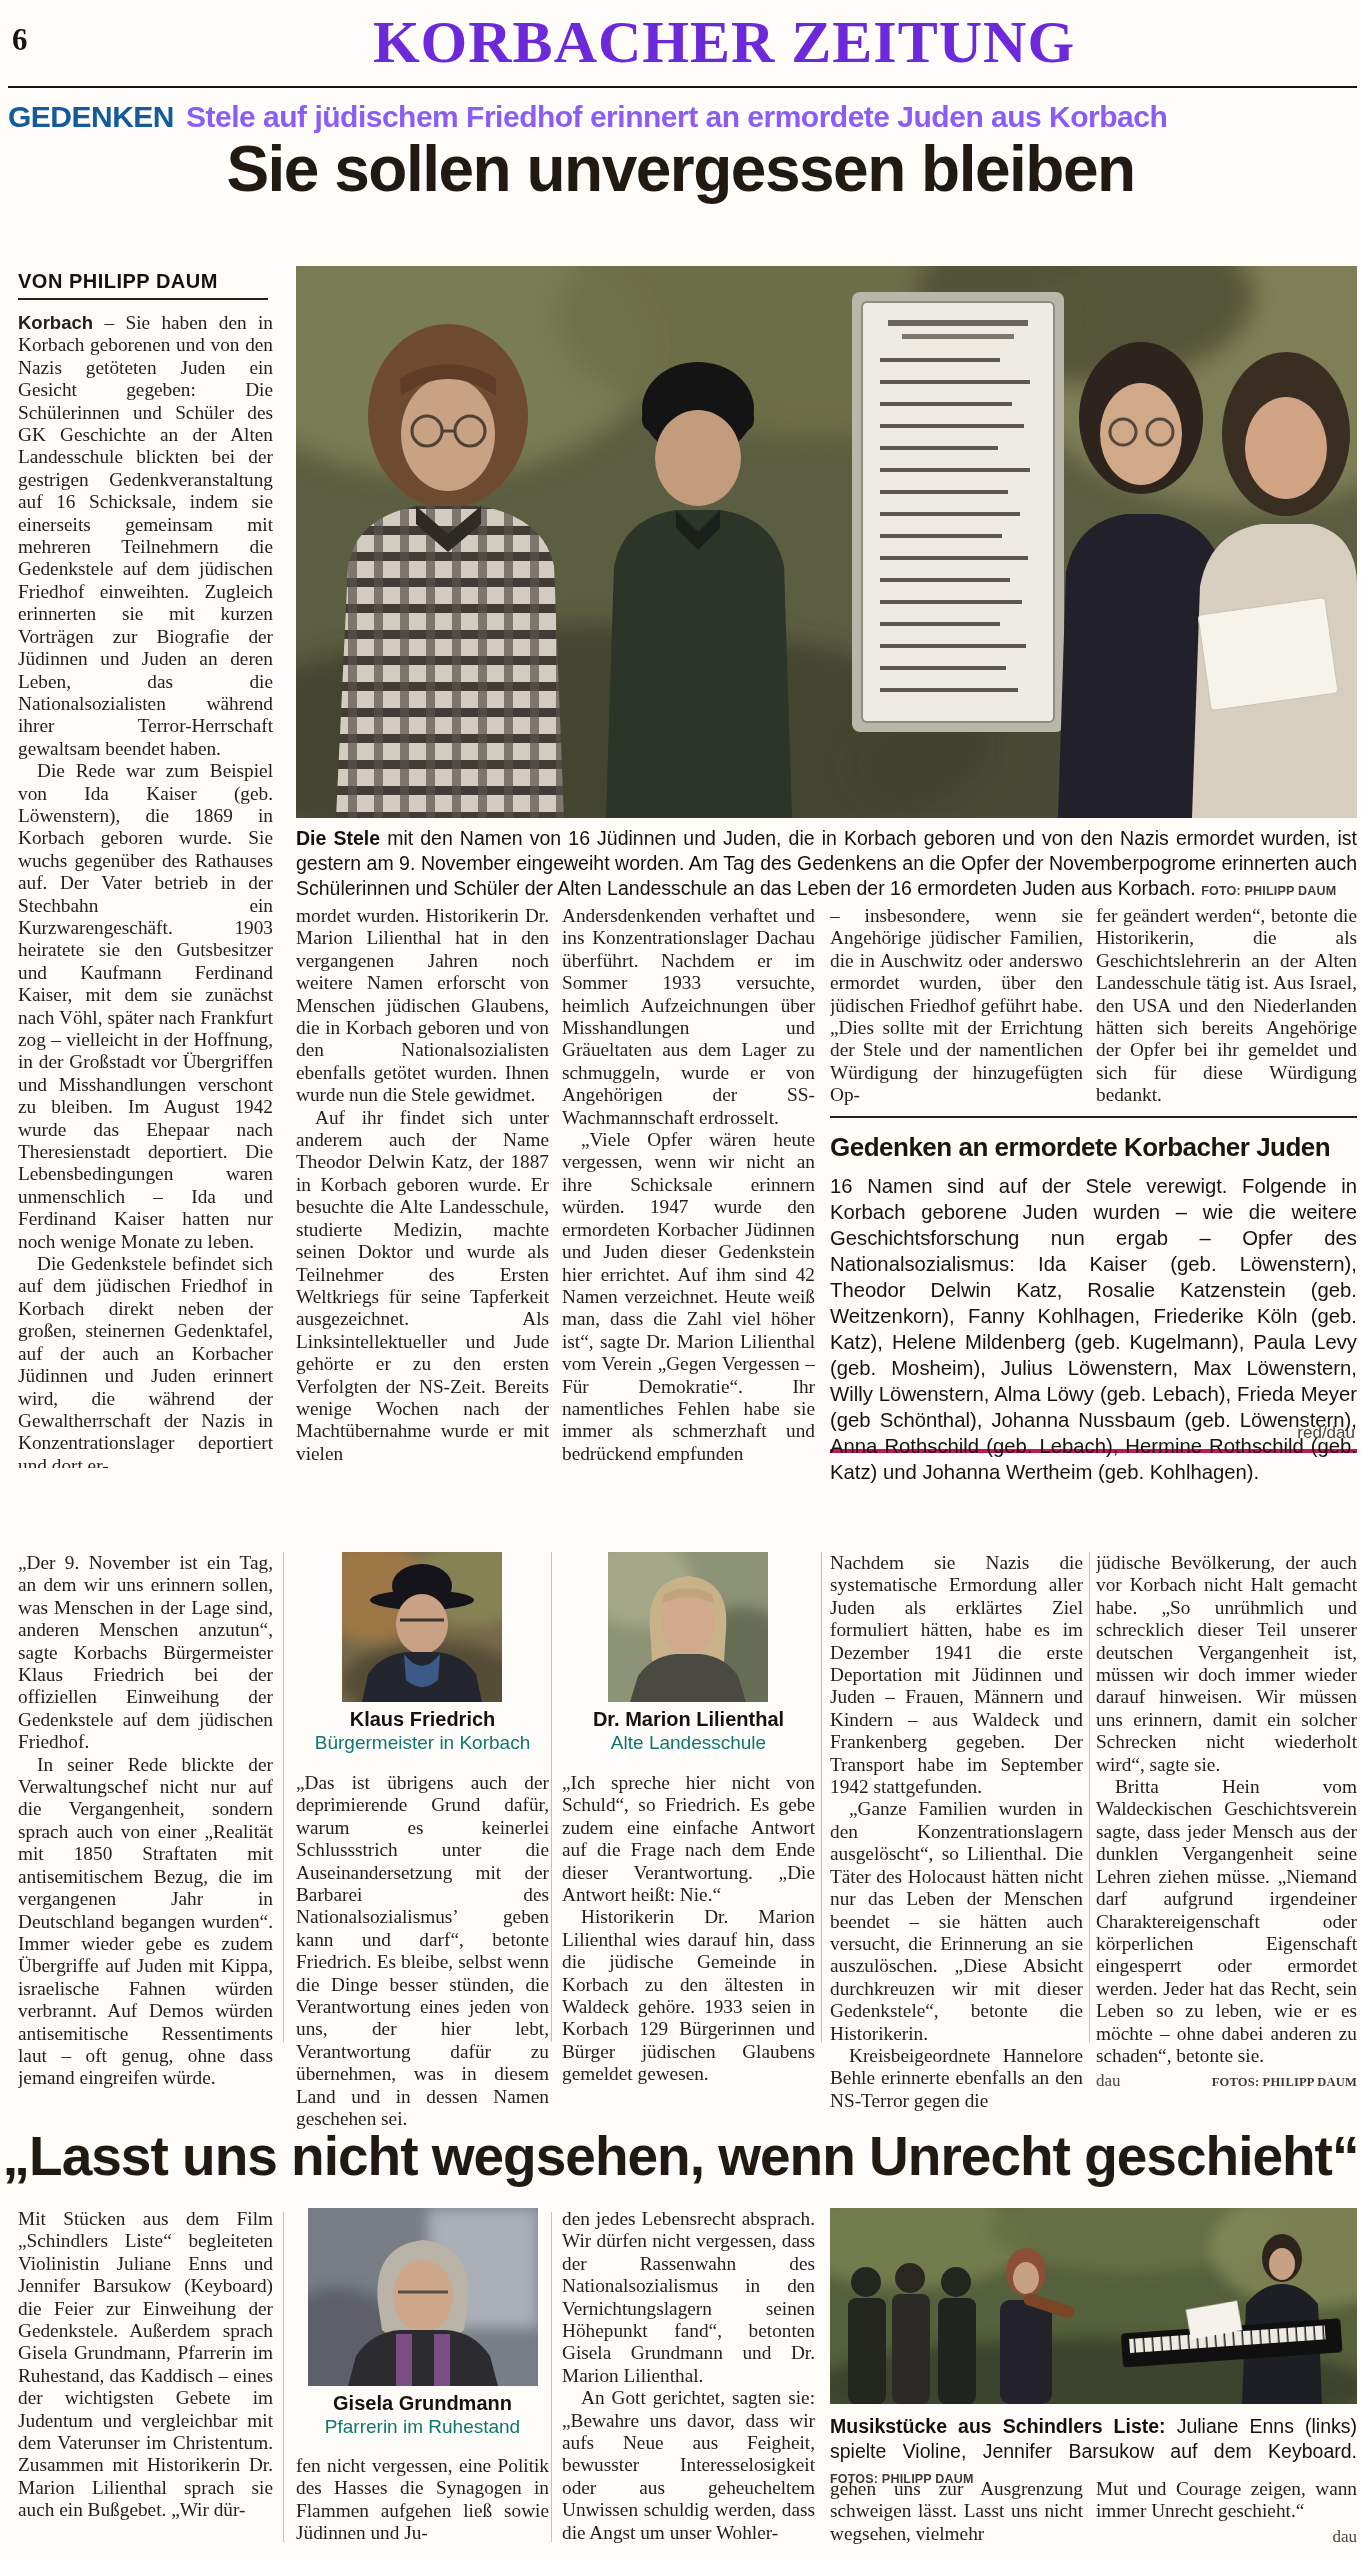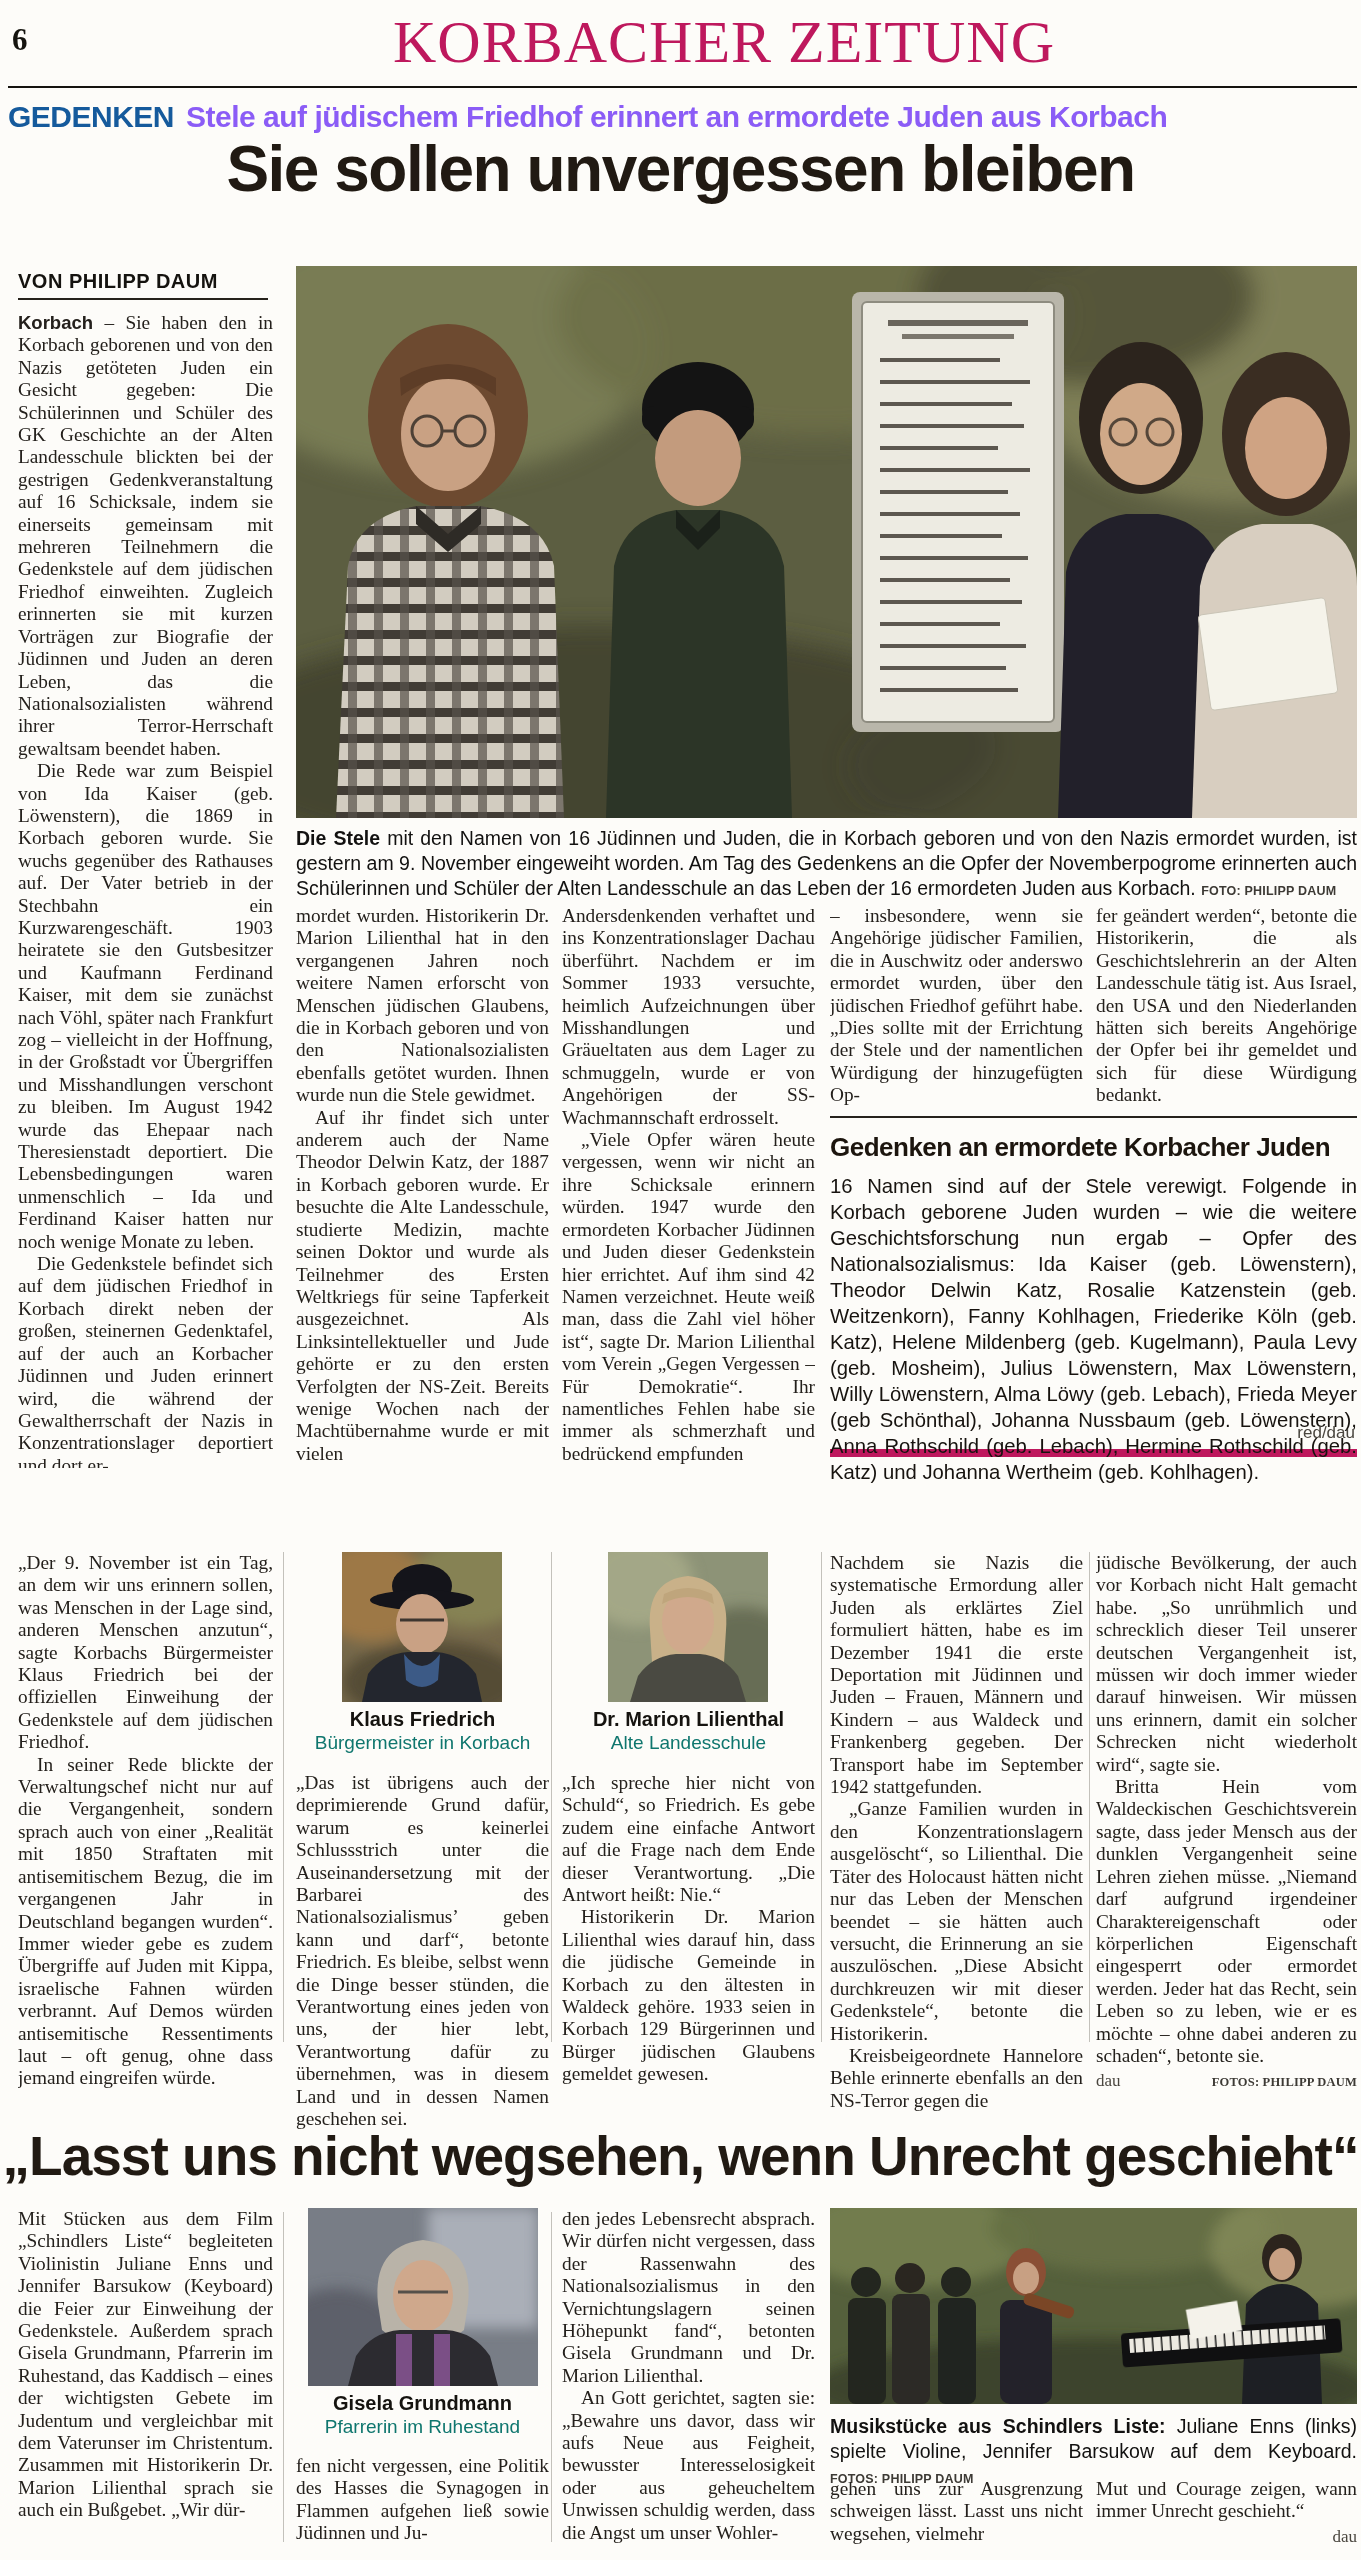--- a/index.html
+++ b/index.html
@@ -2,22 +2,22 @@
 <html lang="de"><head>
 <meta charset="utf-8">
 <style>
   html,body{margin:0;padding:0;background:#d9d9d6;}
   #paper{position:relative;width:1361px;height:2560px;background:#fdfcf9;overflow:hidden;
          font-family:"Liberation Sans",sans-serif;color:#1c1a17;}
   .abs{position:absolute;}
 
   
   .page-number{font-family:"Liberation Serif",serif;font-weight:700;font-size:31px;color:#15140f;}
-  .masthead{font-family:"Liberation Serif",serif;font-weight:400;font-size:60px;letter-spacing:1px;
-            color:#be185d;white-space:nowrap;text-align:center;}
+  .masthead{font-family:"Liberation Serif",serif;font-weight:700;font-size:60px;letter-spacing:1px;
+            color:#6d28d9;white-space:nowrap;text-align:center;}
   .head-rule{height:2px;background:#15130f;}
   .kicker-tag{font-weight:700;font-size:30px;color:#155a9c;letter-spacing:-0.5px;}
   .kicker-text{font-weight:700;font-size:30px;color:#8b5cf6;letter-spacing:-0.5px;margin-left:12px;}
   .headline-1{font-weight:700;font-size:64px;letter-spacing:-1.5px;color:#211a13;text-align:center;white-space:nowrap;}
   .headline-2{font-weight:700;font-size:46px;letter-spacing:-1px;color:#211a13;text-align:center;white-space:nowrap;}
   .headline-3{font-weight:700;font-size:55px;letter-spacing:-1px;color:#211a13;text-align:center;white-space:nowrap;}
 
   .byline{font-weight:700;font-size:20px;letter-spacing:.5px;color:#15130f;}
   .byline-rule{height:2px;background:#26221c;}
 
@@ -160,21 +160,21 @@
     <p>Andersdenkenden verhaftet und ins Konzentrationslager Dachau überführt. Nachdem er im Sommer 1933 versuchte, heimlich Aufzeichnungen über Misshandlungen und Gräueltaten aus dem Lager zu schmuggeln, wurde er von Angehörigen der SS-Wachmannschaft erdrosselt.</p>
     <p>„Viele Opfer wären heute vergessen, wenn wir nicht an ihre Schicksale erinnern würden. 1947 wurde den ermordeten Korbacher Jüdinnen und Juden dieser Gedenkstein hier errichtet. Auf ihm sind 42 Namen verzeichnet. Heute weiß man, dass die Zahl viel höher ist“, sagte Dr. Marion Lilienthal vom Verein „Gegen Vergessen – Für Demokratie“. Ihr namentliches Fehlen habe sie immer als schmerzhaft und bedrückend empfunden</p>
   </div>
   <div class="abs bodytext" style="left:830px;top:905px;width:253px;height:200px;">
     <p>– insbesondere, wenn sie Angehörige jüdischer Familien, die in Auschwitz oder anderswo ermordet wurden, über den jüdischen Friedhof geführt habe. „Dies sollte mit der Errichtung der Stele und der namentlichen Würdigung der hinzugefügten Op-</p>
   </div>
   <div class="abs bodytext" style="left:1096px;top:905px;width:261px;height:200px;">
     <p>fer geändert werden“, betonte die Historikerin, die als Geschichtslehrerin an der Alten Landesschule tätig ist. Aus Israel, den USA und den Niederlanden hätten sich bereits Angehörige der Opfer bei ihr gemeldet und sich für diese Würdigung bedankt.</p>
   </div>
 
-  <div class="abs" style="left:830px;top:1116px;width:527px;height:331px;border-top:2px solid #26221d;border-bottom:8px solid #be185d;">
+  <div class="abs" style="left:830px;top:1116px;width:527px;height:331px;border-top:2px solid #26221d;border-bottom:4px solid #be185d;">
     <div class="box-title">Gedenken an ermordete Korbacher Juden</div>
     <p class="boxtext">16 Namen sind auf der Stele verewigt. Folgende in Korbach geborene Juden wurden – wie die weitere Geschichtsforschung nun ergab – Opfer des Nationalsozialismus: Ida Kaiser (geb. Löwenstern), Theodor Delwin Katz, Rosalie Katzenstein (geb. Weitzenkorn), Fanny Kohlhagen, Friederike Köln (geb. Katz), Helene Mildenberg (geb. Kugelmann), Paula Levy (geb. Mosheim), Julius Löwenstern, Max Löwenstern, Willy Löwenstern, Alma Löwy (geb. Lebach), Frieda Meyer (geb Schönthal), Johanna Nussbaum (geb. Löwenstern), Anna Rothschild (geb. Lebach), Hermine Rothschild (geb. Katz) und Johanna Wertheim (geb. Kohlhagen).</p>
     <span class="muted-credit" style="position:absolute;right:2px;bottom:6px;">red/dau</span>
   </div>
 
 
   <div class="vrule" style="left:283px;top:1552px;height:490px;"></div>
   <div class="vrule" style="left:551px;top:1552px;height:490px;"></div>
   <div class="vrule" style="left:821px;top:1552px;height:490px;"></div>
   <div class="vrule" style="left:1089px;top:1552px;height:490px;"></div>

